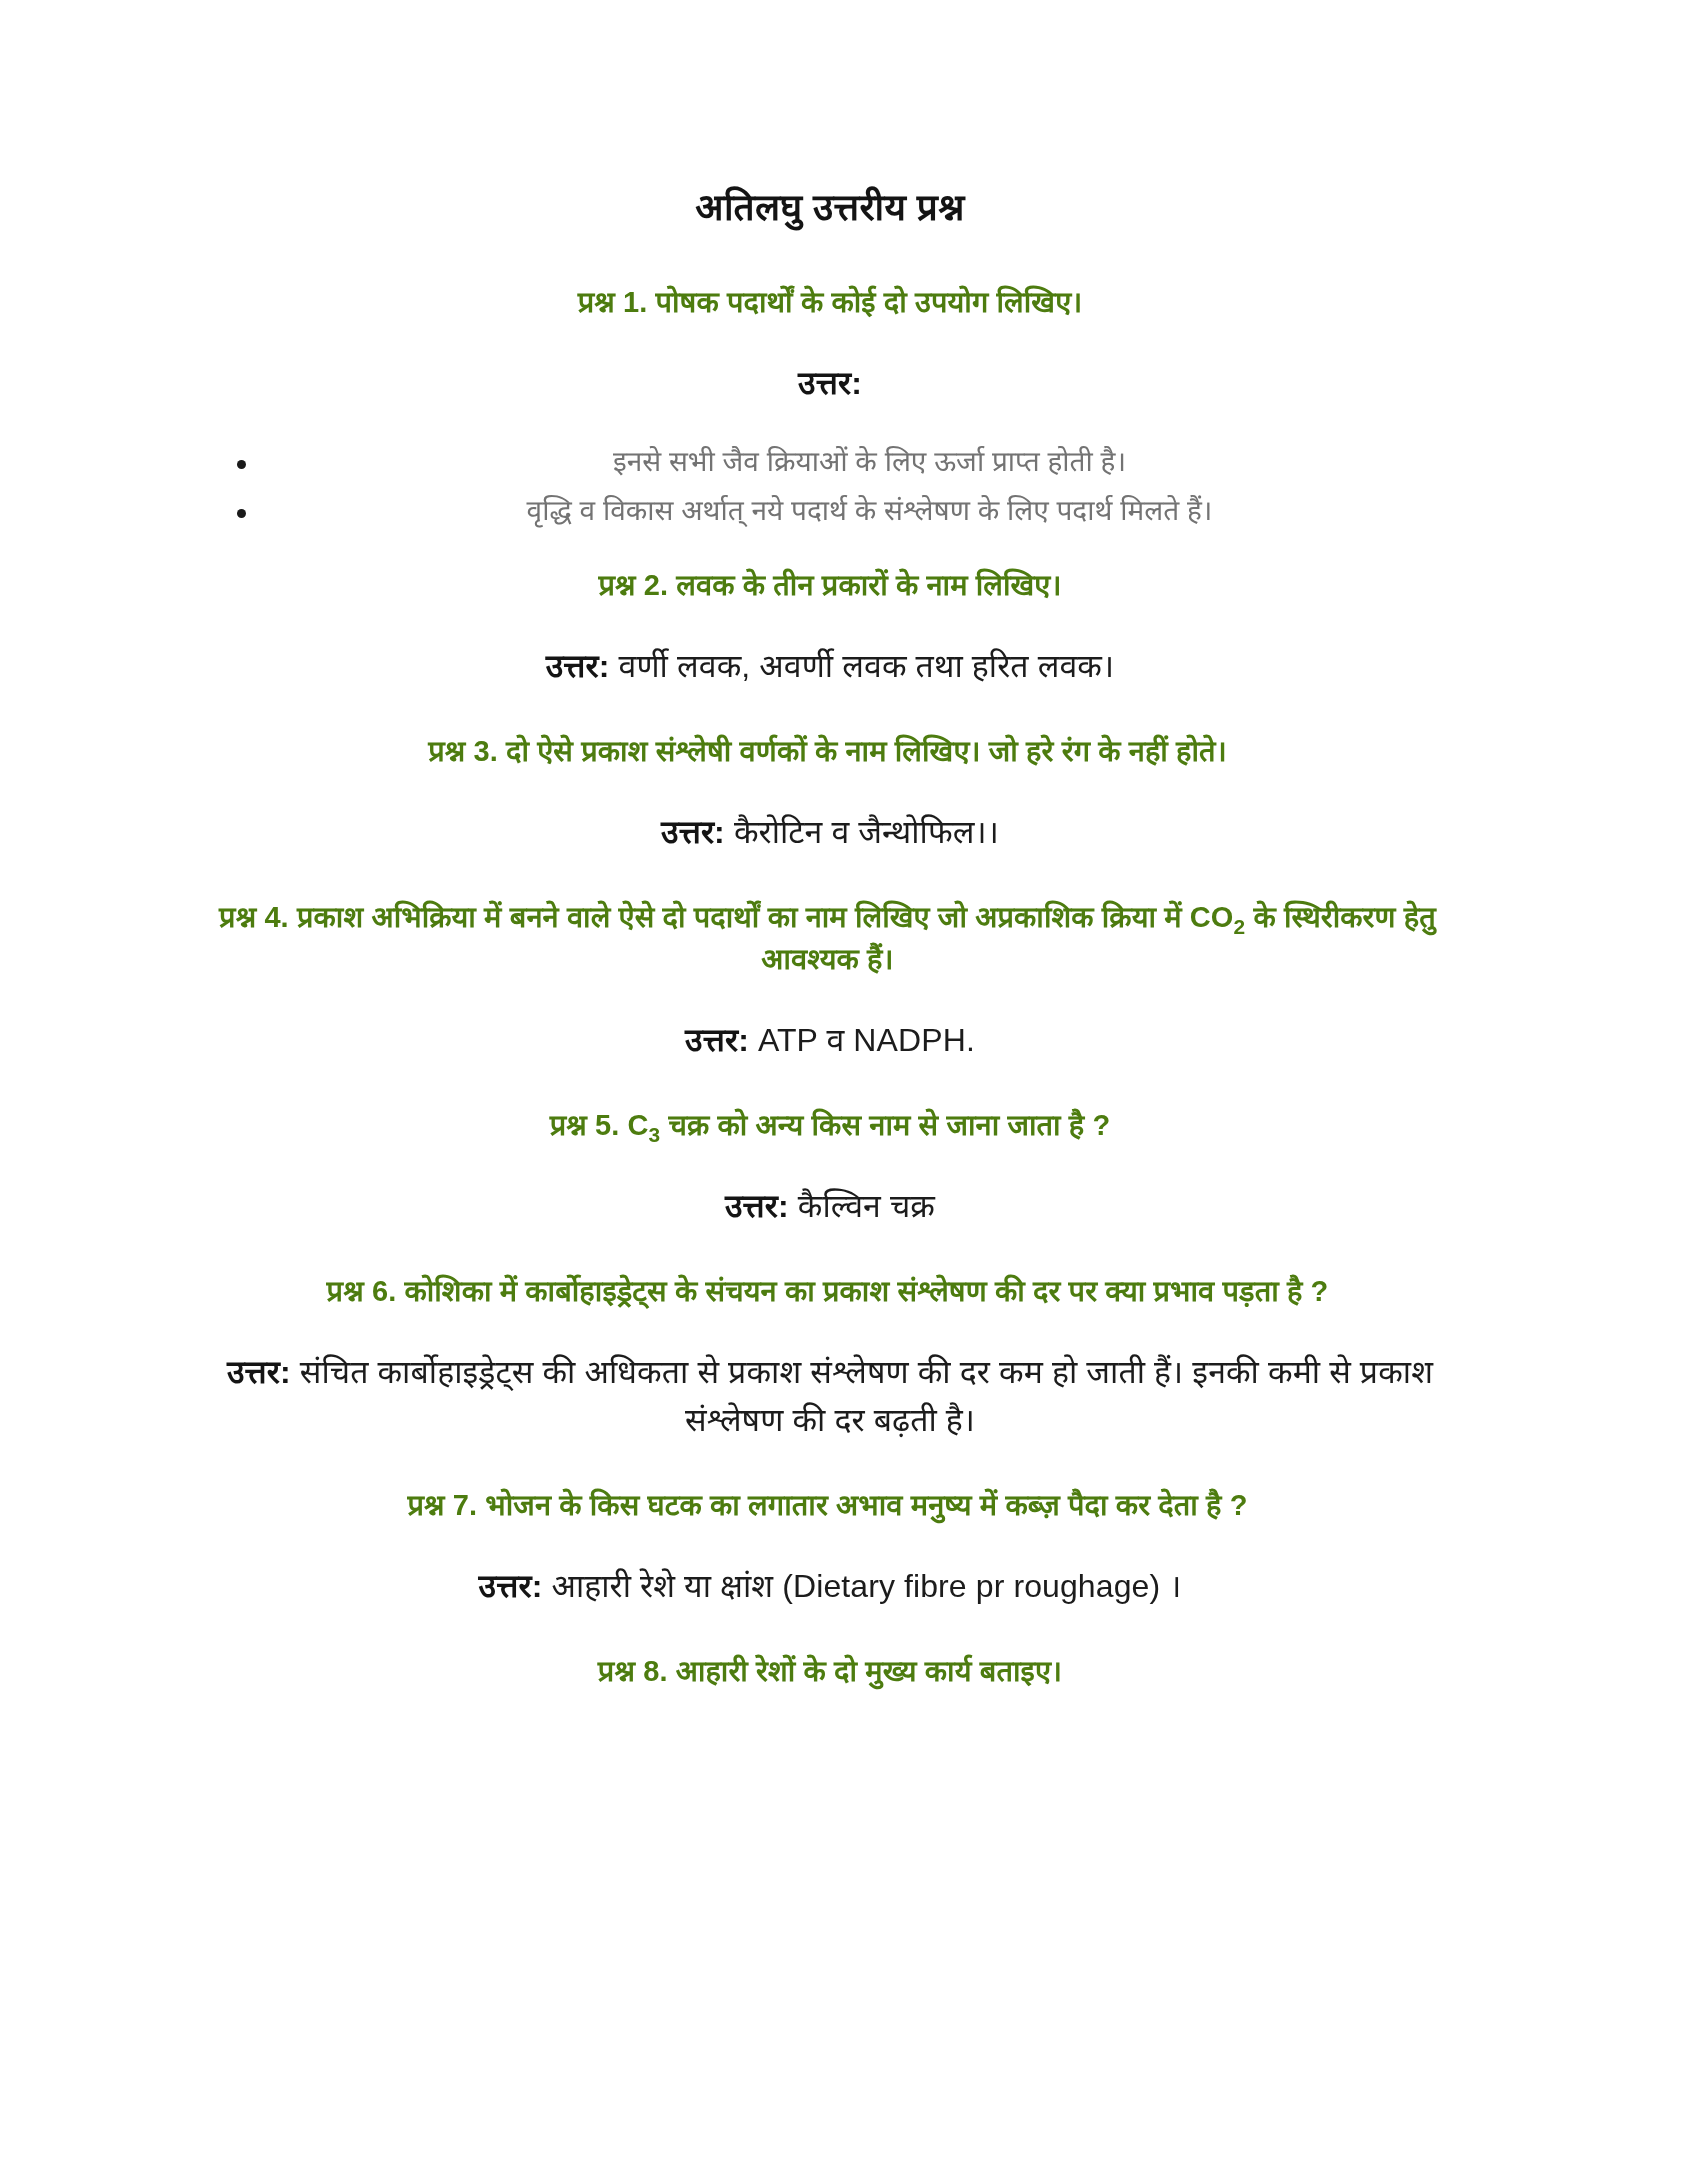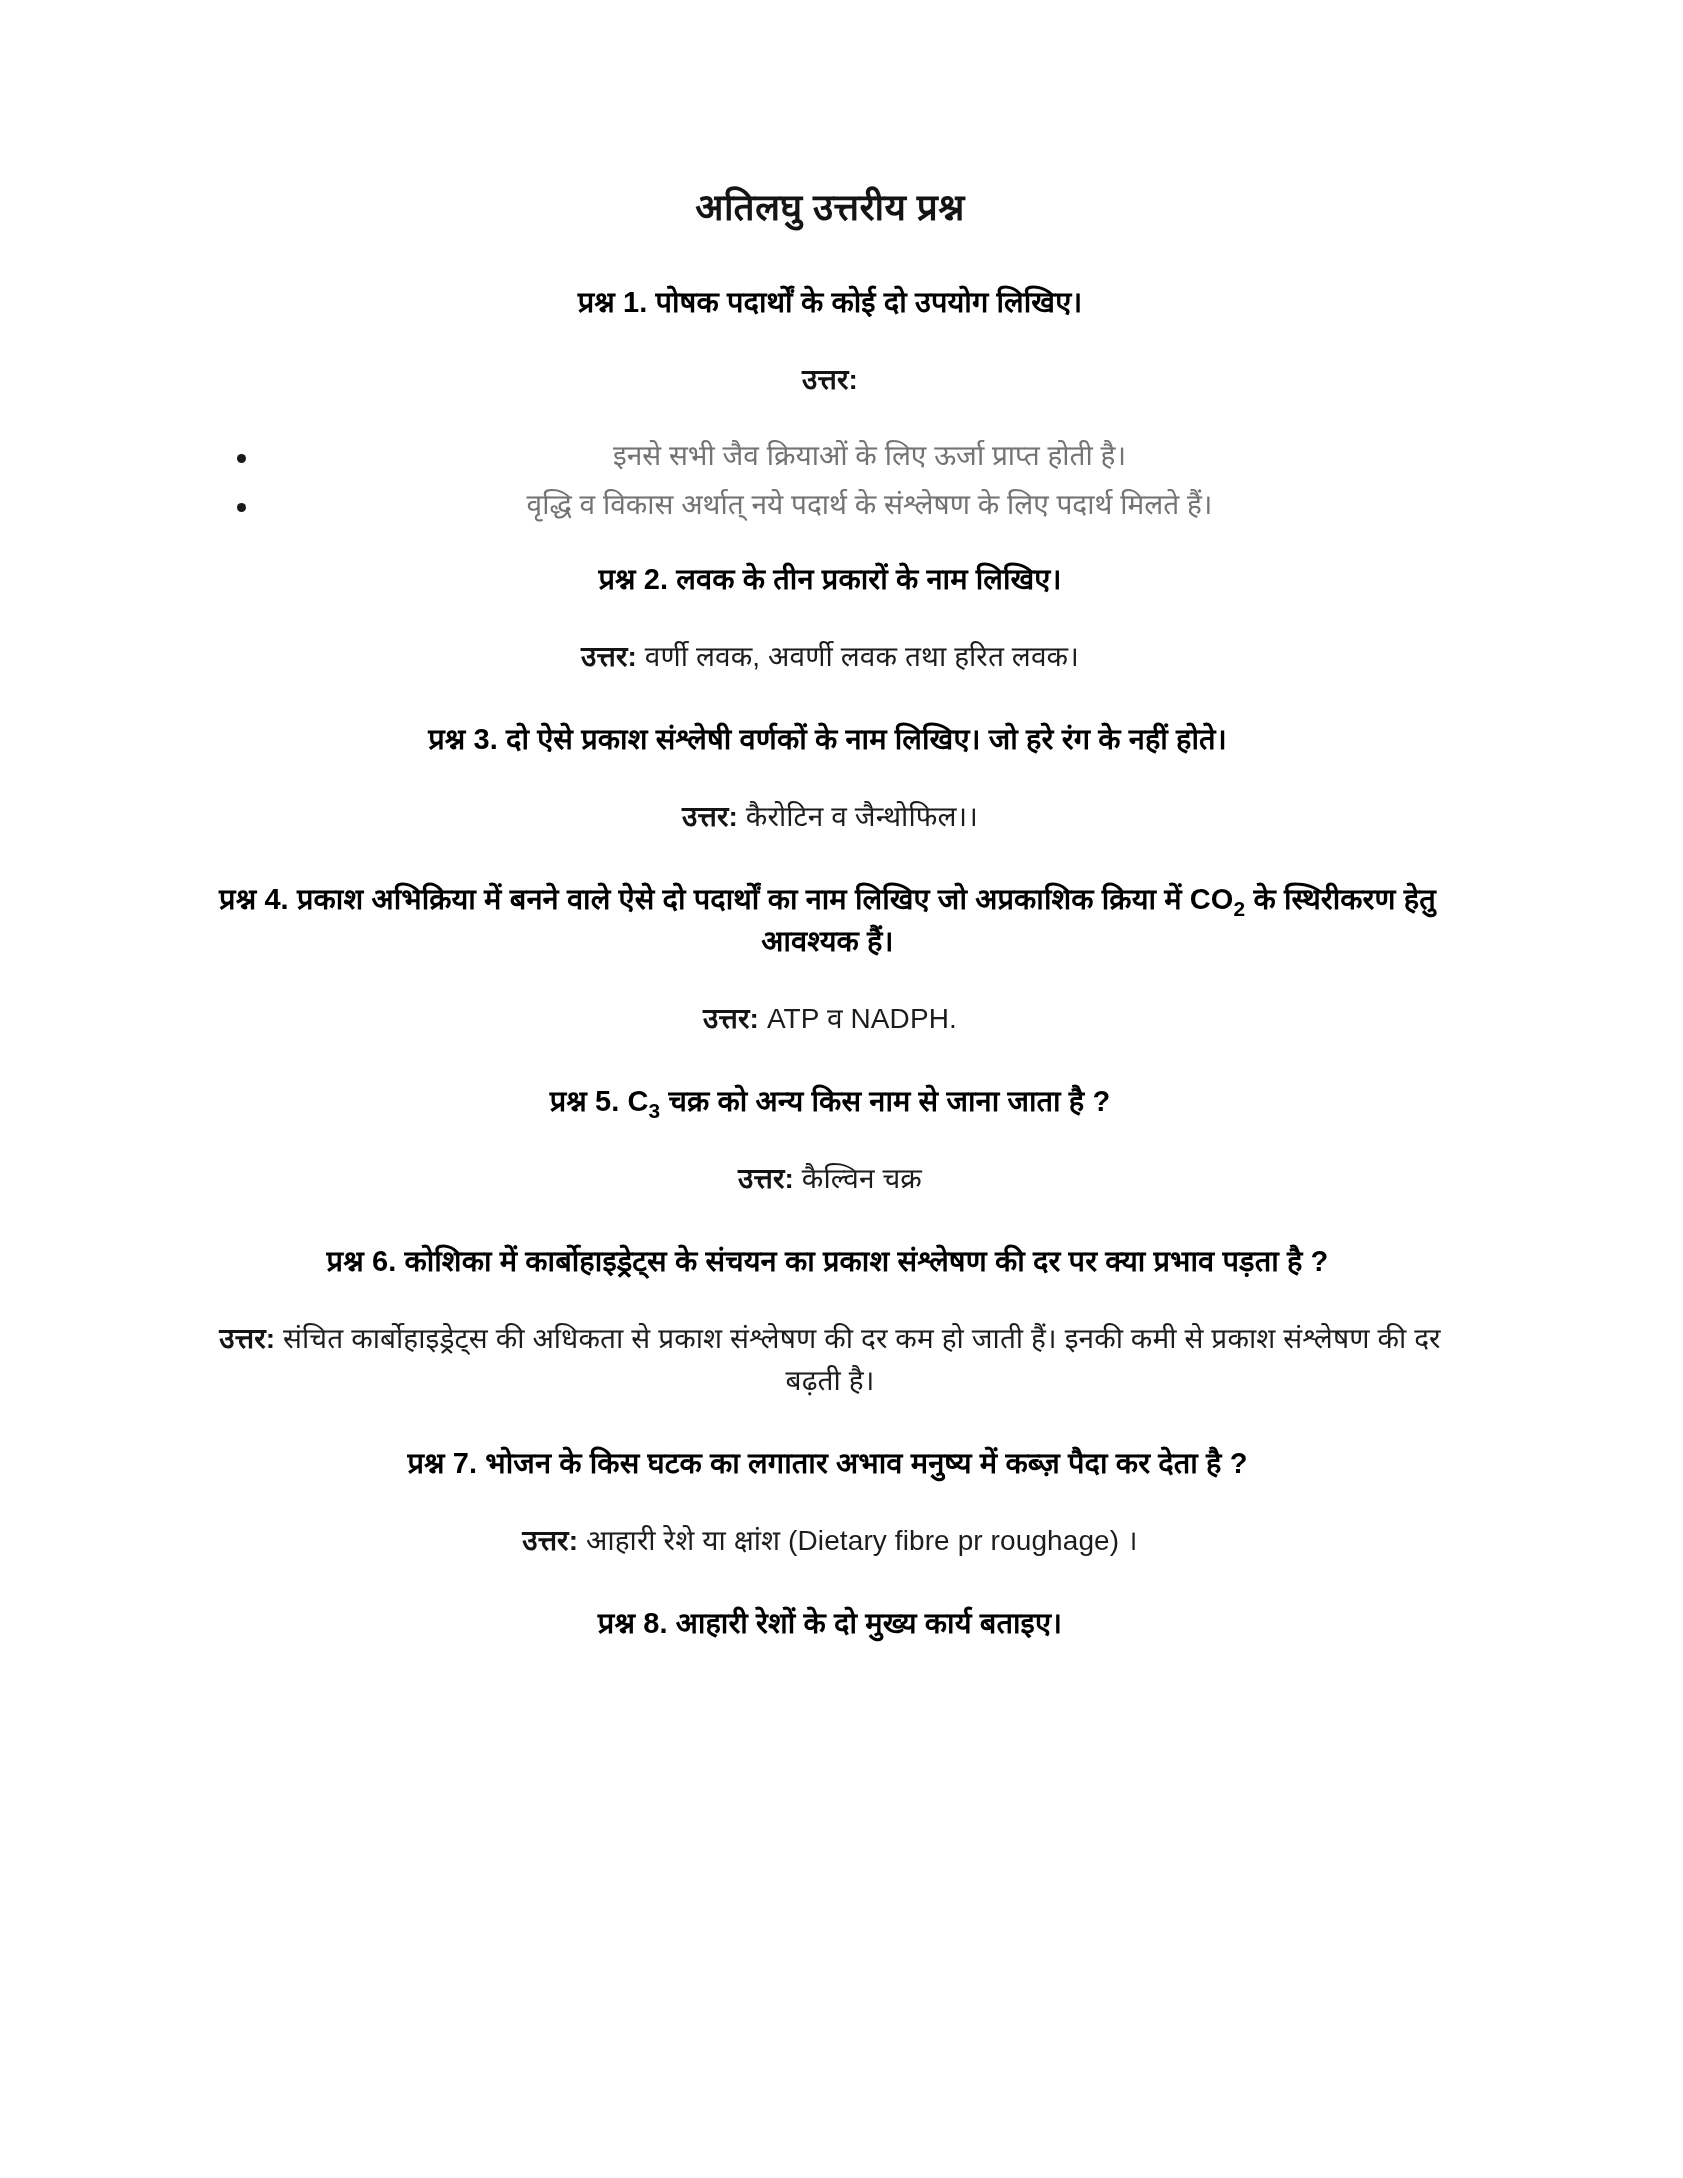--- a/index.html
+++ b/index.html
@@ -37,28 +37,28 @@
     color: #141414;
   }
   .q-block {
     margin: 0 0 0 0;
   }
   .question {
     font-size: 29px;
     font-weight: bold;
     line-height: 1.45;
     margin: 0 0 36px 0;
-    color: #000000;
+    color: #4d7c0f;
     letter-spacing: 0.1px;
   }
   .question.wide {
     width: 1267px;
   }
   .answer {
-    font-size: 28px;
+    font-size: 32px;
     font-weight: normal;
     line-height: 1.5;
     margin: 0 0 40px 0;
     color: #1c1c1c;
     letter-spacing: 0.1px;
   }
   .answer .lbl {
     font-weight: bold;
     color: #141414;
   }

